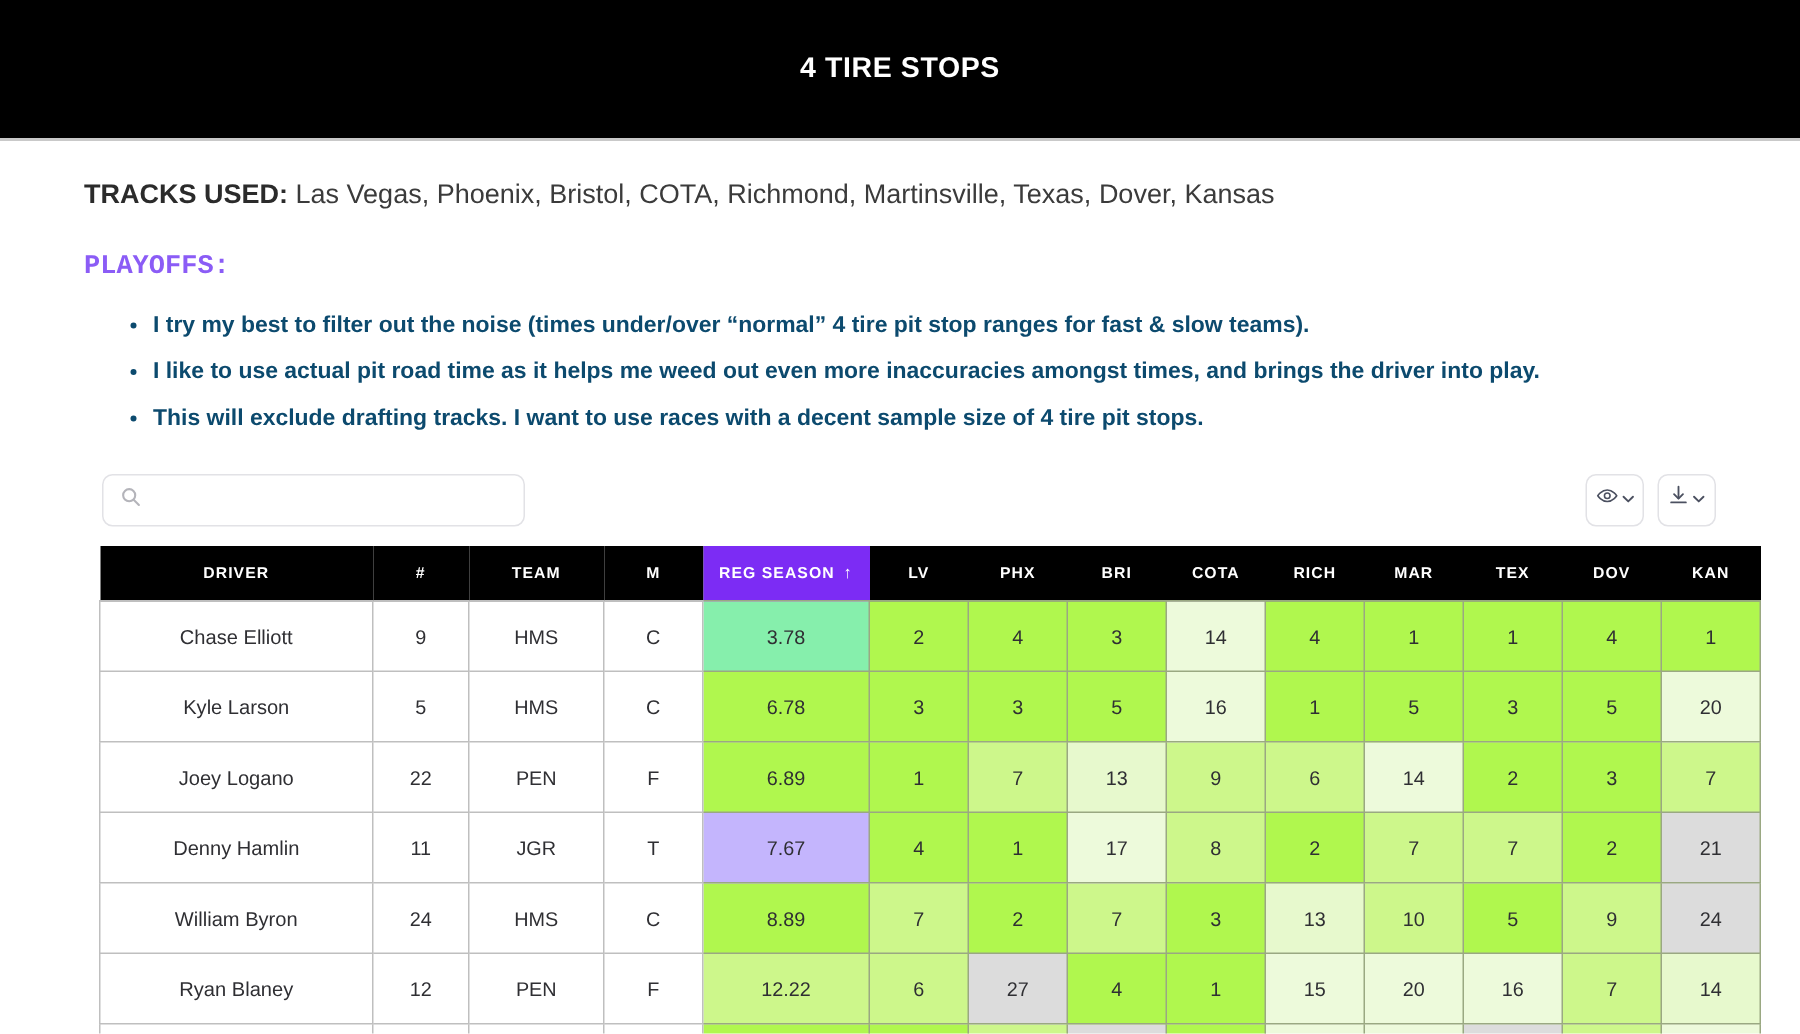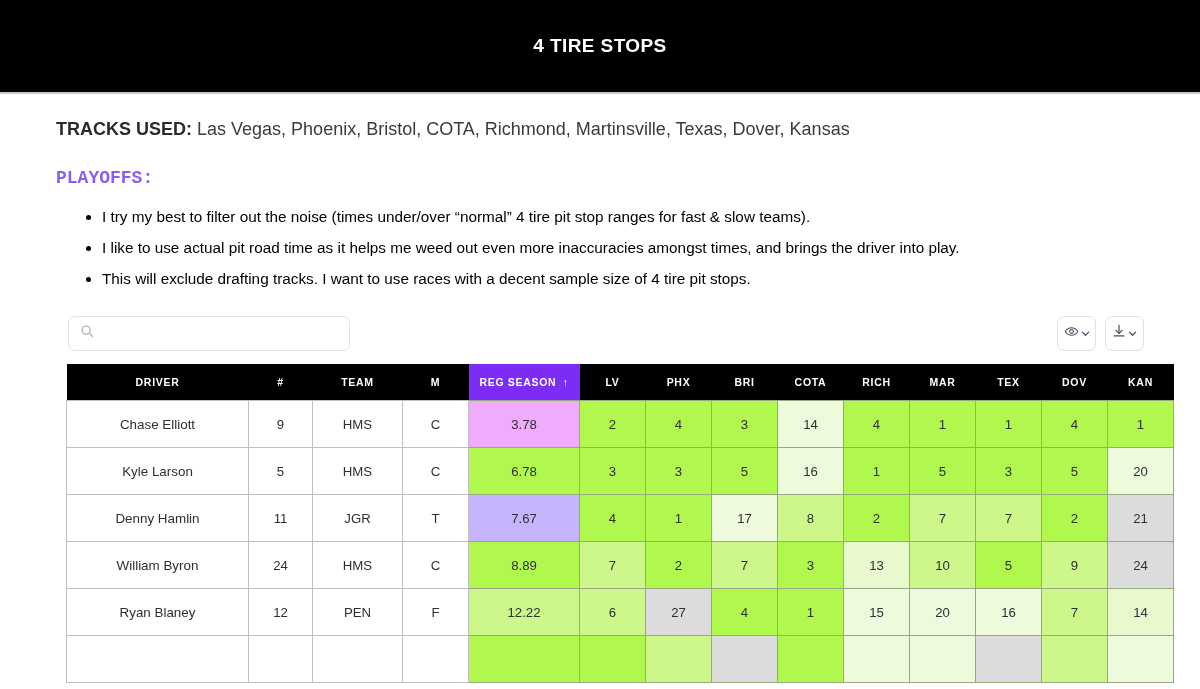--- a/index.html
+++ b/index.html
@@ -33,23 +33,24 @@
     color: #3b3b3b;
     line-height: 1.5;
   }
   .tracks-line { margin-bottom: 22px; }
   .lead { font-weight: bold; color: #2b2b2b; }
   .playoffs-line { font-weight: bold; color: #8b5cf6; margin-bottom: 14px; font-family: Liberation Mono, monospace; }
 
   .bullets { list-style: disc; margin: 0 0 0 46px; }
   .bullets li {
     font-size: 15.3px;
-    color: #000000;
+    color: #0c4a6e;
     line-height: 1.45;
     margin-bottom: 9px;
+    font-weight: bold;
   }
 
   
   .toolbar {
     display: flex;
     align-items: center;
     justify-content: space-between;
     padding: 16px 56px 0 68px;
   }
   .search-wrap {
@@ -216,21 +217,21 @@
           <th>DOV</th>
           <th>KAN</th>
         </tr>
     </thead>
     <tbody id="body">
         <tr>
           <td class="driver">Chase Elliott</td>
           <td class="">9</td>
           <td class="">HMS</td>
           <td class="">C</td>
-          <td class="v" style="background: #f0abfc;">3.78</td>
+          <td class="v" style="background: #86efac;">3.78</td>
           <td class="v" style="background: rgb(176, 247, 78);">2</td>
           <td class="v" style="background: rgb(176, 247, 78);">4</td>
           <td class="v" style="background: rgb(176, 247, 78);">3</td>
           <td class="v" style="background: rgb(237, 250, 219);">14</td>
           <td class="v" style="background: rgb(176, 247, 78);">4</td>
           <td class="v" style="background: rgb(176, 247, 78);">1</td>
           <td class="v" style="background: rgb(176, 247, 78);">1</td>
           <td class="v" style="background: rgb(176, 247, 78);">4</td>
           <td class="v" style="background: rgb(176, 247, 78);">1</td>
         </tr>
@@ -242,20 +243,36 @@
           <td class="v" style="background: rgb(176, 247, 78);">6.78</td>
           <td class="v" style="background: rgb(176, 247, 78);">3</td>
           <td class="v" style="background: rgb(176, 247, 78);">3</td>
           <td class="v" style="background: rgb(176, 247, 78);">5</td>
           <td class="v" style="background: rgb(237, 250, 219);">16</td>
           <td class="v" style="background: rgb(176, 247, 78);">1</td>
           <td class="v" style="background: rgb(176, 247, 78);">5</td>
           <td class="v" style="background: rgb(176, 247, 78);">3</td>
           <td class="v" style="background: rgb(176, 247, 78);">5</td>
           <td class="v" style="background: rgb(237, 250, 219);">20</td>
+        </tr>
+        <tr>
+          <td class="driver">Joey Logano</td>
+          <td class="">22</td>
+          <td class="">PEN</td>
+          <td class="">F</td>
+          <td class="v" style="background: rgb(176, 247, 78);">6.89</td>
+          <td class="v" style="background: rgb(176, 247, 78);">1</td>
+          <td class="v" style="background: rgb(205, 247, 139);">7</td>
+          <td class="v" style="background: rgb(231, 249, 205);">13</td>
+          <td class="v" style="background: rgb(205, 247, 139);">9</td>
+          <td class="v" style="background: rgb(205, 247, 139);">6</td>
+          <td class="v" style="background: rgb(237, 250, 219);">14</td>
+          <td class="v" style="background: rgb(176, 247, 78);">2</td>
+          <td class="v" style="background: rgb(176, 247, 78);">3</td>
+          <td class="v" style="background: rgb(205, 247, 139);">7</td>
         </tr>
         <tr>
           <td class="driver">Denny Hamlin</td>
           <td class="">11</td>
           <td class="">JGR</td>
           <td class="">T</td>
           <td class="v" style="background: #c4b5fd;">7.67</td>
           <td class="v" style="background: rgb(176, 247, 78);">4</td>
           <td class="v" style="background: rgb(176, 247, 78);">1</td>
           <td class="v" style="background: rgb(237, 250, 219);">17</td>

